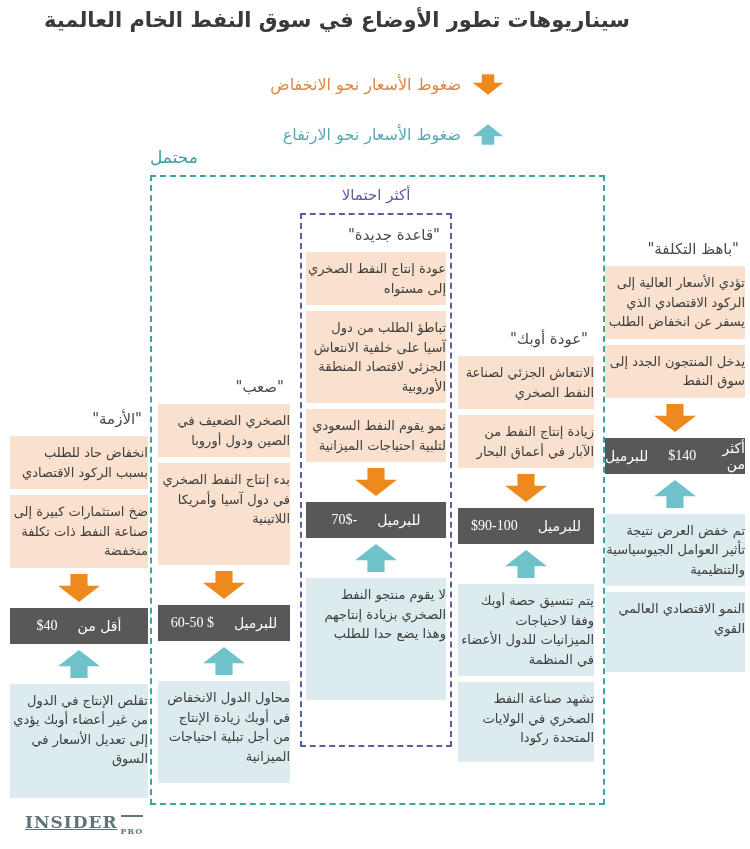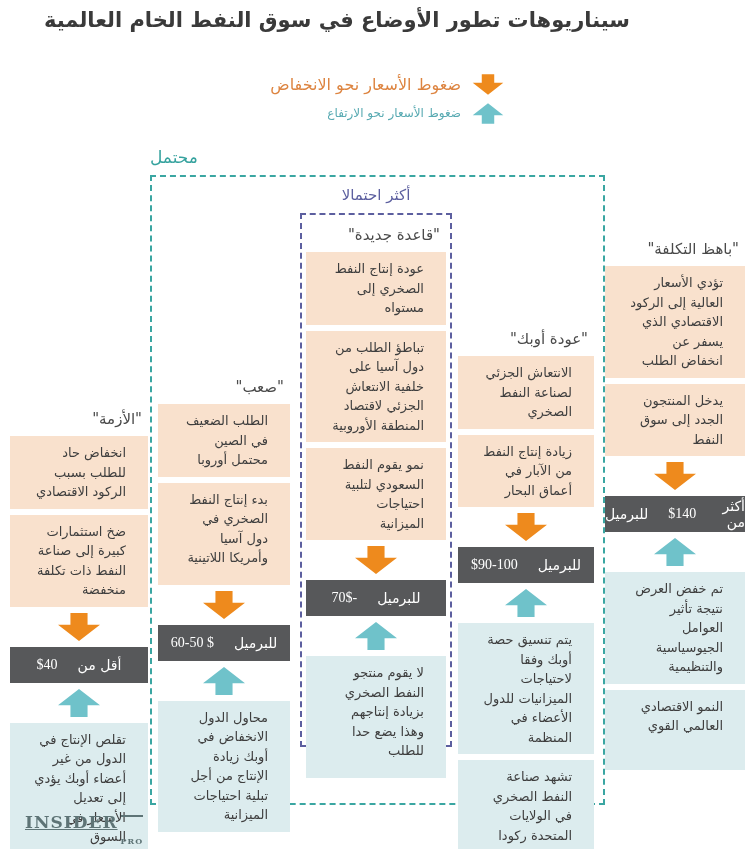--- a/index.html
+++ b/index.html
@@ -6,42 +6,42 @@
   body{
     width:750px;height:849px;position:relative;background:#ffffff;
     font-family:"DejaVu Sans",sans-serif;color:#3e3e3e;overflow:hidden;
   }
   .abs{position:absolute;}
   .page-title{
     top:8px;left:0;width:674px;text-align:center;
     font-size:21px;font-weight:bold;color:#3a3a3a;direction:rtl;
   }
   
-  .legend{top:70px;right:245px;display:flex;flex-direction:column;gap:1px;}
+  .legend{top:70px;right:245px;display:flex;flex-direction:column;gap:22px;}
   .legend-row{display:flex;align-items:center;justify-content:flex-end;gap:10px;height:28px;}
   .legend-label-down{color:#dd8440;font-size:16px;direction:rtl;}
-  .legend-label-up{color:#58aab2;font-size:12px;direction:rtl;}
+  .legend-label-up{color:#58aab2;font-size:16px;direction:rtl;}
   
   .outer-box{left:150px;top:175px;width:451px;height:626px;border:2px dashed #3aa6a2;}
   .inner-box{left:300px;top:213px;width:148px;height:530px;border:2px dashed #5c5f9f;}
   .label-probable{top:147px;left:150px;width:455px;text-align:left;color:#35a29e;font-size:17px;direction:rtl;}
   .label-most-probable{top:186px;left:300px;width:152px;text-align:center;color:#5c5f9f;font-size:15px;direction:rtl;}
   
   .column{display:flex;flex-direction:column;gap:6px;}
   .col-crisis{left:10px;top:410px;width:138px;}
   .col-hard{left:158px;top:378px;width:132px;}
   .col-newbase{left:306px;top:226px;width:140px;}
   .col-opec{left:458px;top:330px;width:136px;}
   .col-costly{left:605px;top:240px;width:140px;}
   .col-title{
     direction:rtl;text-align:right;padding-left:4px;padding-right:6px;
     font-size:15px;color:#4a4a4a;margin-bottom:2px;
   }
   .box{
-    padding:7px 22px;font-size:13px;line-height:1.5;
+    padding:7px 0;font-size:13px;line-height:1.5;
     text-align:right;direction:rtl;color:#3e3e3e;
   }
   .box.peach{background:#f9e1cd;}
   .box.tealbg{background:#dcecee;}
   .minh100{min-height:100px;}
   .minh95{min-height:88px;}
   .minh110{min-height:108px;}
   .minh70{min-height:66px;}
   .pricebar{
     background:#57585a;color:#ffffff;height:36px;flex:0 0 36px;
@@ -52,21 +52,21 @@
   .pricebar .word{direction:rtl;}
   .arrow{display:flex;justify-content:center;align-items:center;height:28px;flex:0 0 28px;}
   .arrow svg{display:block;}
   .fill-orange{fill:#ee8a1d;}
   .fill-teal{fill:#6fc2ca;}
   
   .logo{left:25px;top:812px;display:flex;align-items:flex-start;color:#5e7476;}
   .logo-main{font-family:"DejaVu Serif",serif;font-size:17px;font-weight:bold;letter-spacing:1px;text-decoration:underline;}
   .logo-sub{
     font-family:"DejaVu Serif",serif;font-size:8px;font-weight:bold;
-    border-top:2px solid #5e7476;margin-left:3px;margin-top:3px;padding-top:19px;letter-spacing:1px;
+    border-top:2px solid #5e7476;margin-left:3px;margin-top:3px;padding-top:9px;letter-spacing:1px;
   }
 </style>
 </head>
 <body>
 
 <div class="abs page-title">سيناريوهات تطور الأوضاع في سوق النفط الخام العالمية</div>
 
 <div class="abs legend">
   <div class="legend-row">
     <span class="legend-label-down">ضغوط الأسعار نحو الانخفاض</span>
@@ -107,21 +107,21 @@
   <div class="arrow">
     <svg width="48" height="28" viewBox="0 0 60 36">
         <path class="fill-teal" d="M30 0 L57 21 H41 V36 H19 V21 H3 Z"></path>
       </svg>
   </div>
   <div class="box tealbg minh100">تقلص الإنتاج في الدول من غير أعضاء أوبك يؤدي إلى تعديل الأسعار في السوق</div>
 </div>
 
 <div class="abs column col-hard">
   <div class="col-title">"صعب"</div>
-  <div class="box peach">الطلب الضعيف في الصين محتمل أوروبا</div>
+  <div class="box peach">الصخري الضعيف في الصين ودول أوروبا</div>
   <div class="box peach minh95">بدء إنتاج النفط الصخري في دول آسيا وأمريكا اللاتينية</div>
   <div class="arrow">
     <svg width="48" height="28" viewBox="0 0 60 36">
         <path class="fill-orange" d="M19 0 H41 V15 H57 L30 36 L3 15 H19 Z"></path>
       </svg>
   </div>
   <div class="pricebar">
     <span class="num">60-50 $</span>
     <span class="word">للبرميل</span>
   </div>

